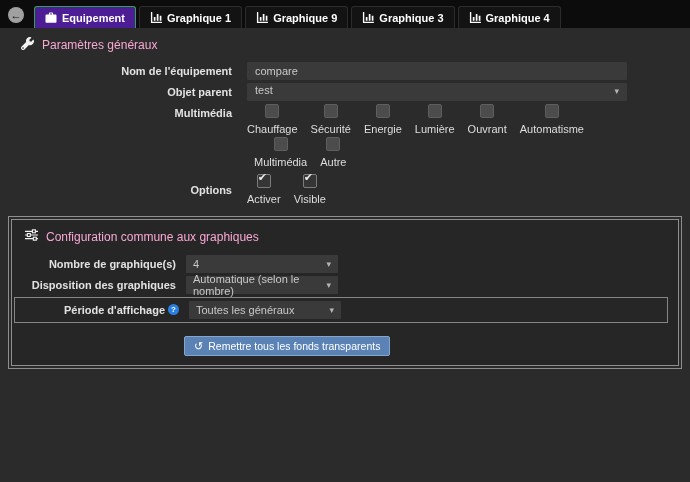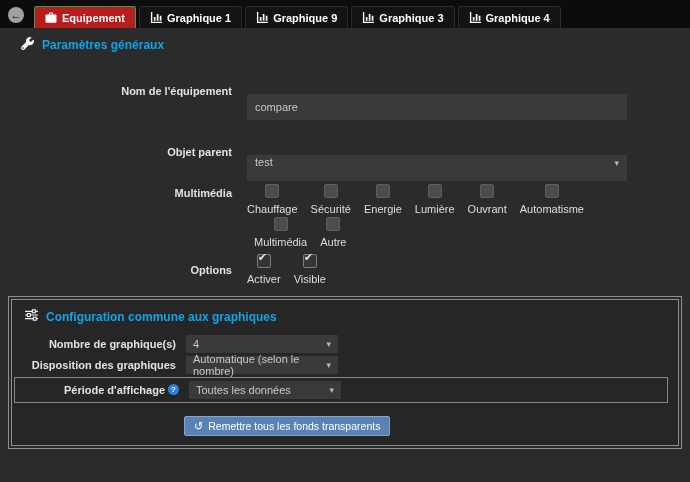--- a/index.html
+++ b/index.html
@@ -17,38 +17,38 @@
     width:16px;height:16px;border-radius:50%;background:#a0a0a0;
     color:#0c0c0c;display:flex;align-items:center;justify-content:center;
     font-size:11px;font-weight:bold;margin:0 10px 5px 8px;cursor:pointer;
   }
   .tabs{display:flex;gap:3px;align-items:flex-end;}
   .tab{
     display:flex;align-items:center;gap:5px;height:21px;padding:0 10px;
     background:#131313;border:1px solid #2c2c2c;border-bottom:none;
     border-radius:3px 3px 0 0;color:#fff;font-weight:bold;cursor:pointer;
   }
-  .tab.active{background:#b91c1c;border-color:#2aa74c;}
+  .tab.active{background:#4c1d95;border-color:#2aa74c;}
   .tab svg{display:block;}
   
   .section-title{
     display:flex;align-items:center;gap:8px;margin:9px 0 9px 21px;
-    font-size:12px;font-weight:bold;color:#0ea5e9;
+    font-size:12px;font-weight:normal;color:#f9a8d4;
   }
   
   .frow{display:flex;align-items:center;margin-bottom:3px;min-height:18px;}
   .frow.top{align-items:flex-start;}
   .flabel{
     width:232px;text-align:right;padding-right:15px;flex:none;
     font-weight:bold;color:#e2e2e2;line-height:18px;
   }
   .input,.selectbox{
     box-sizing:border-box;width:380px;height:18px;background:#3a3a3a;
     border:1px solid #3a3a3a;color:#c9c9c9;font-family:inherit;font-size:11px;
-    padding:12px 7px;border-radius:1px;margin-top:32px;
+    padding:4px 7px;border-radius:1px;
   }
   .selectbox{
     display:flex;align-items:flex-end;justify-content:space-between;cursor:pointer;
   }
   .caret{color:#b5b5b5;font-size:9px;line-height:1;}
   
   .cbwrap{display:flex;flex-direction:column;gap:2px;}
   .cbline{display:flex;gap:13px;align-items:center;}
   .cbline.indent{margin-left:7px;}
   .cb{display:inline-flex;align-items:center;gap:5px;cursor:pointer;color:#dedede;flex-direction:column;}
@@ -264,21 +264,21 @@
         <div class="cselect">
           <span>Automatique (selon le nombre)</span>
           <span class="caret">▾</span>
         </div>
       </div>
 
       <div class="period-wrap">
         <div class="crow" style="margin-bottom:0;">
           <div class="clabel"><span>Période d'affichage</span><span class="help-icon">?</span></div>
           <div class="cselect">
-            <span>Toutes les données</span>
+            <span>Toutes les généraux</span>
             <span class="caret">▾</span>
           </div>
         </div>
       </div>
 
       <div class="btn-row">
         <button class="btn-blue">
           <span class="undo-glyph">↺</span>
           <span>Remettre tous les fonds transparents</span>
         </button>

